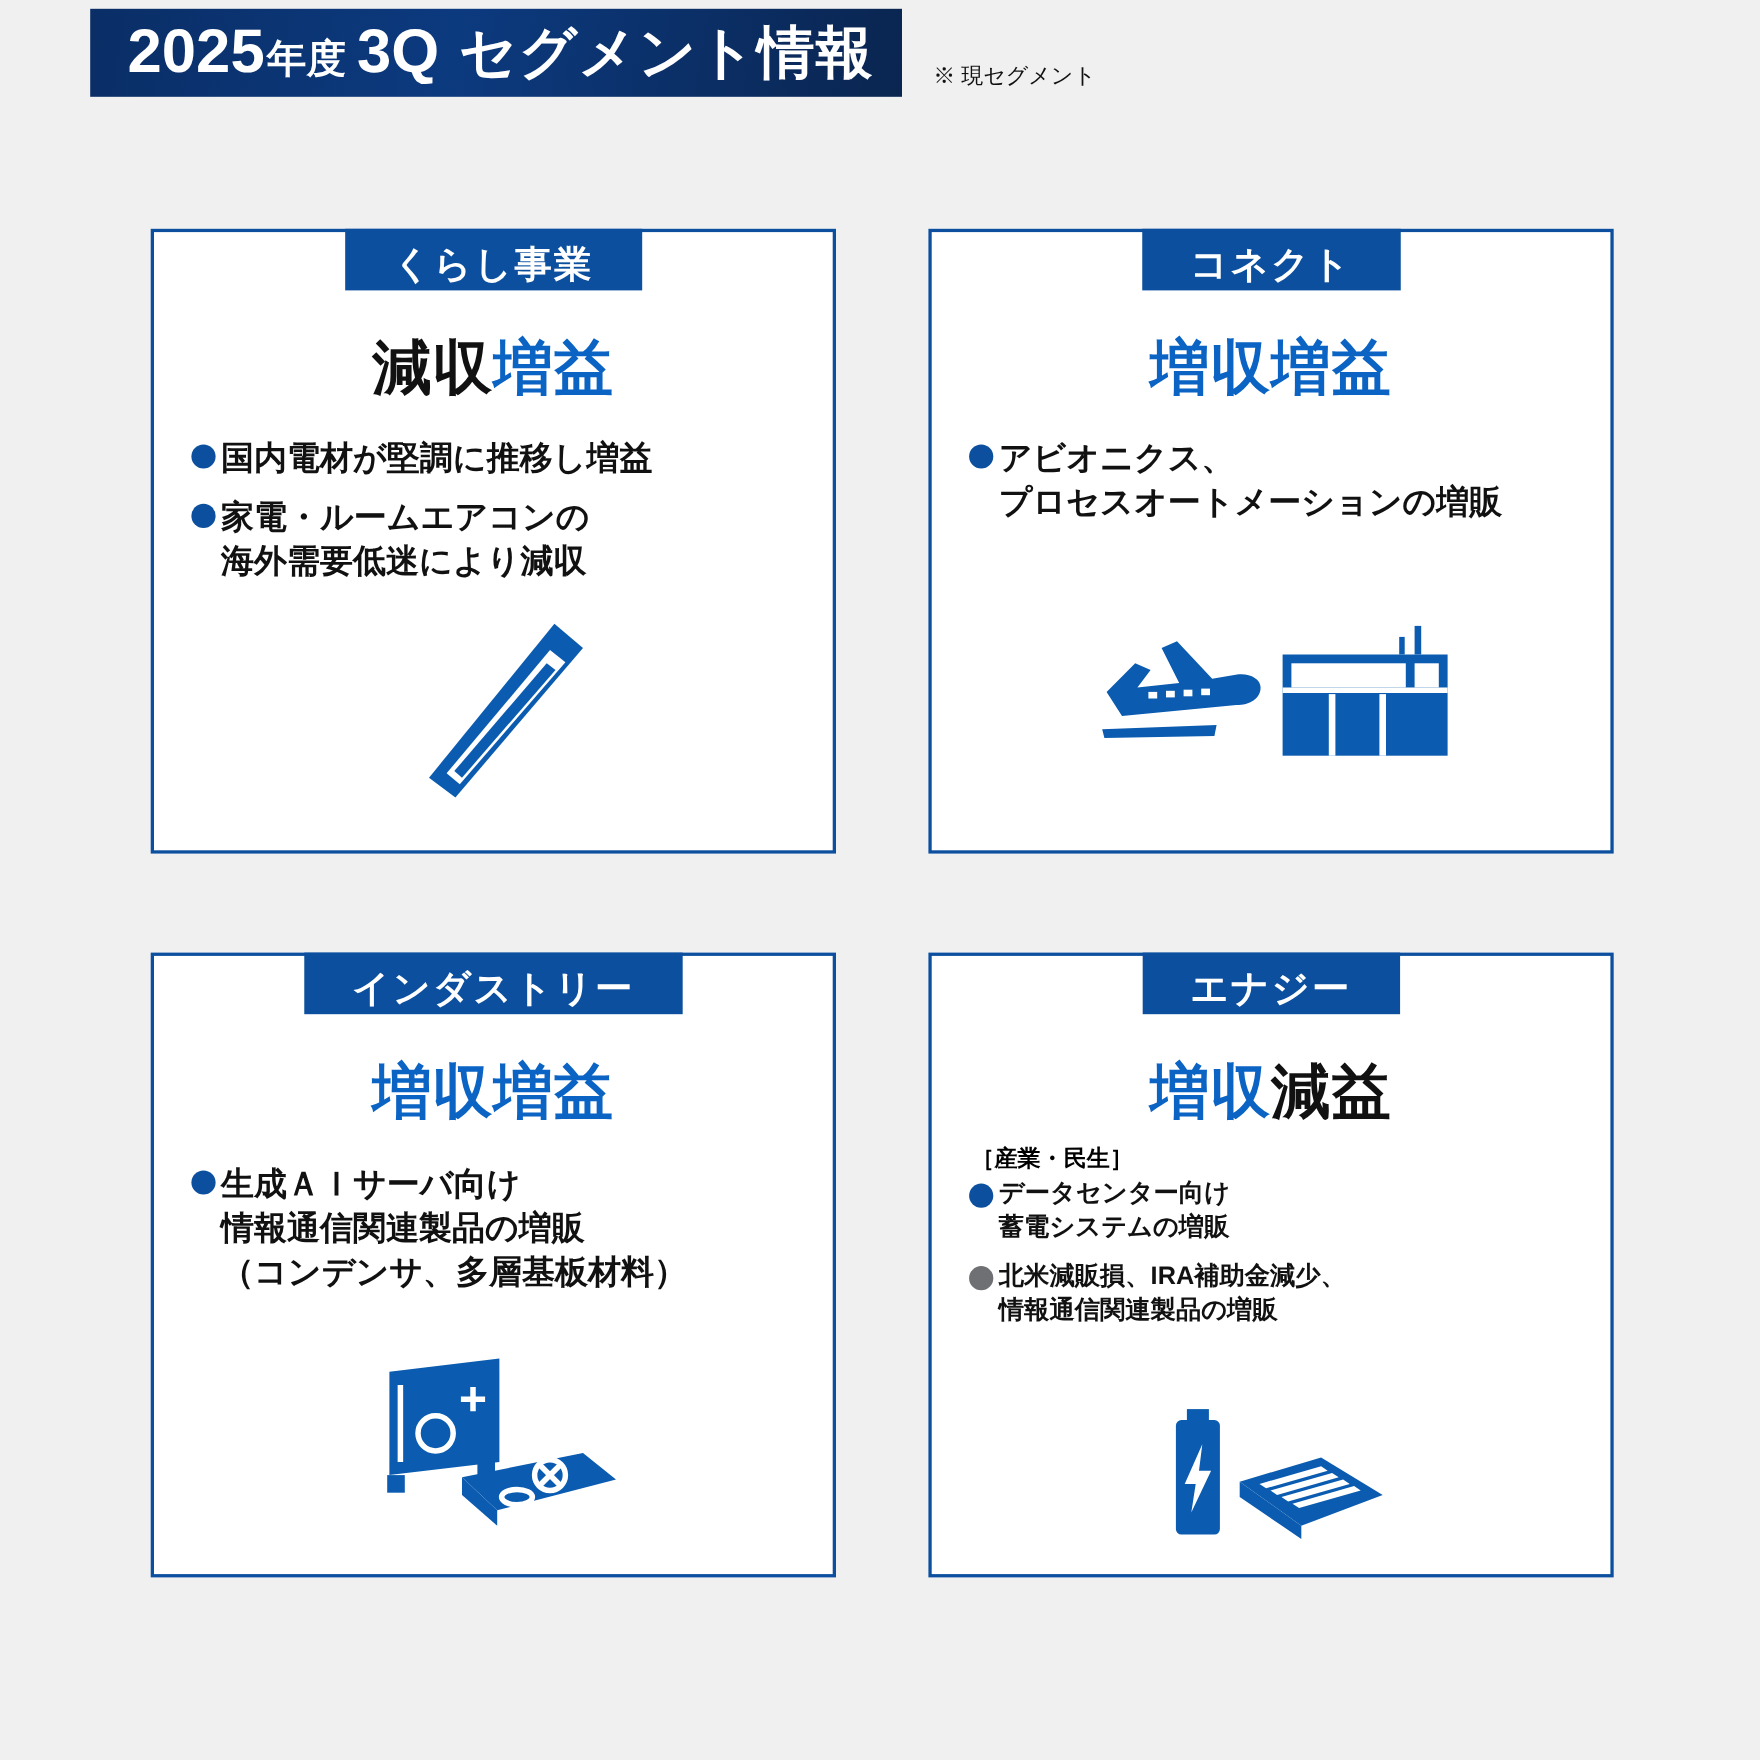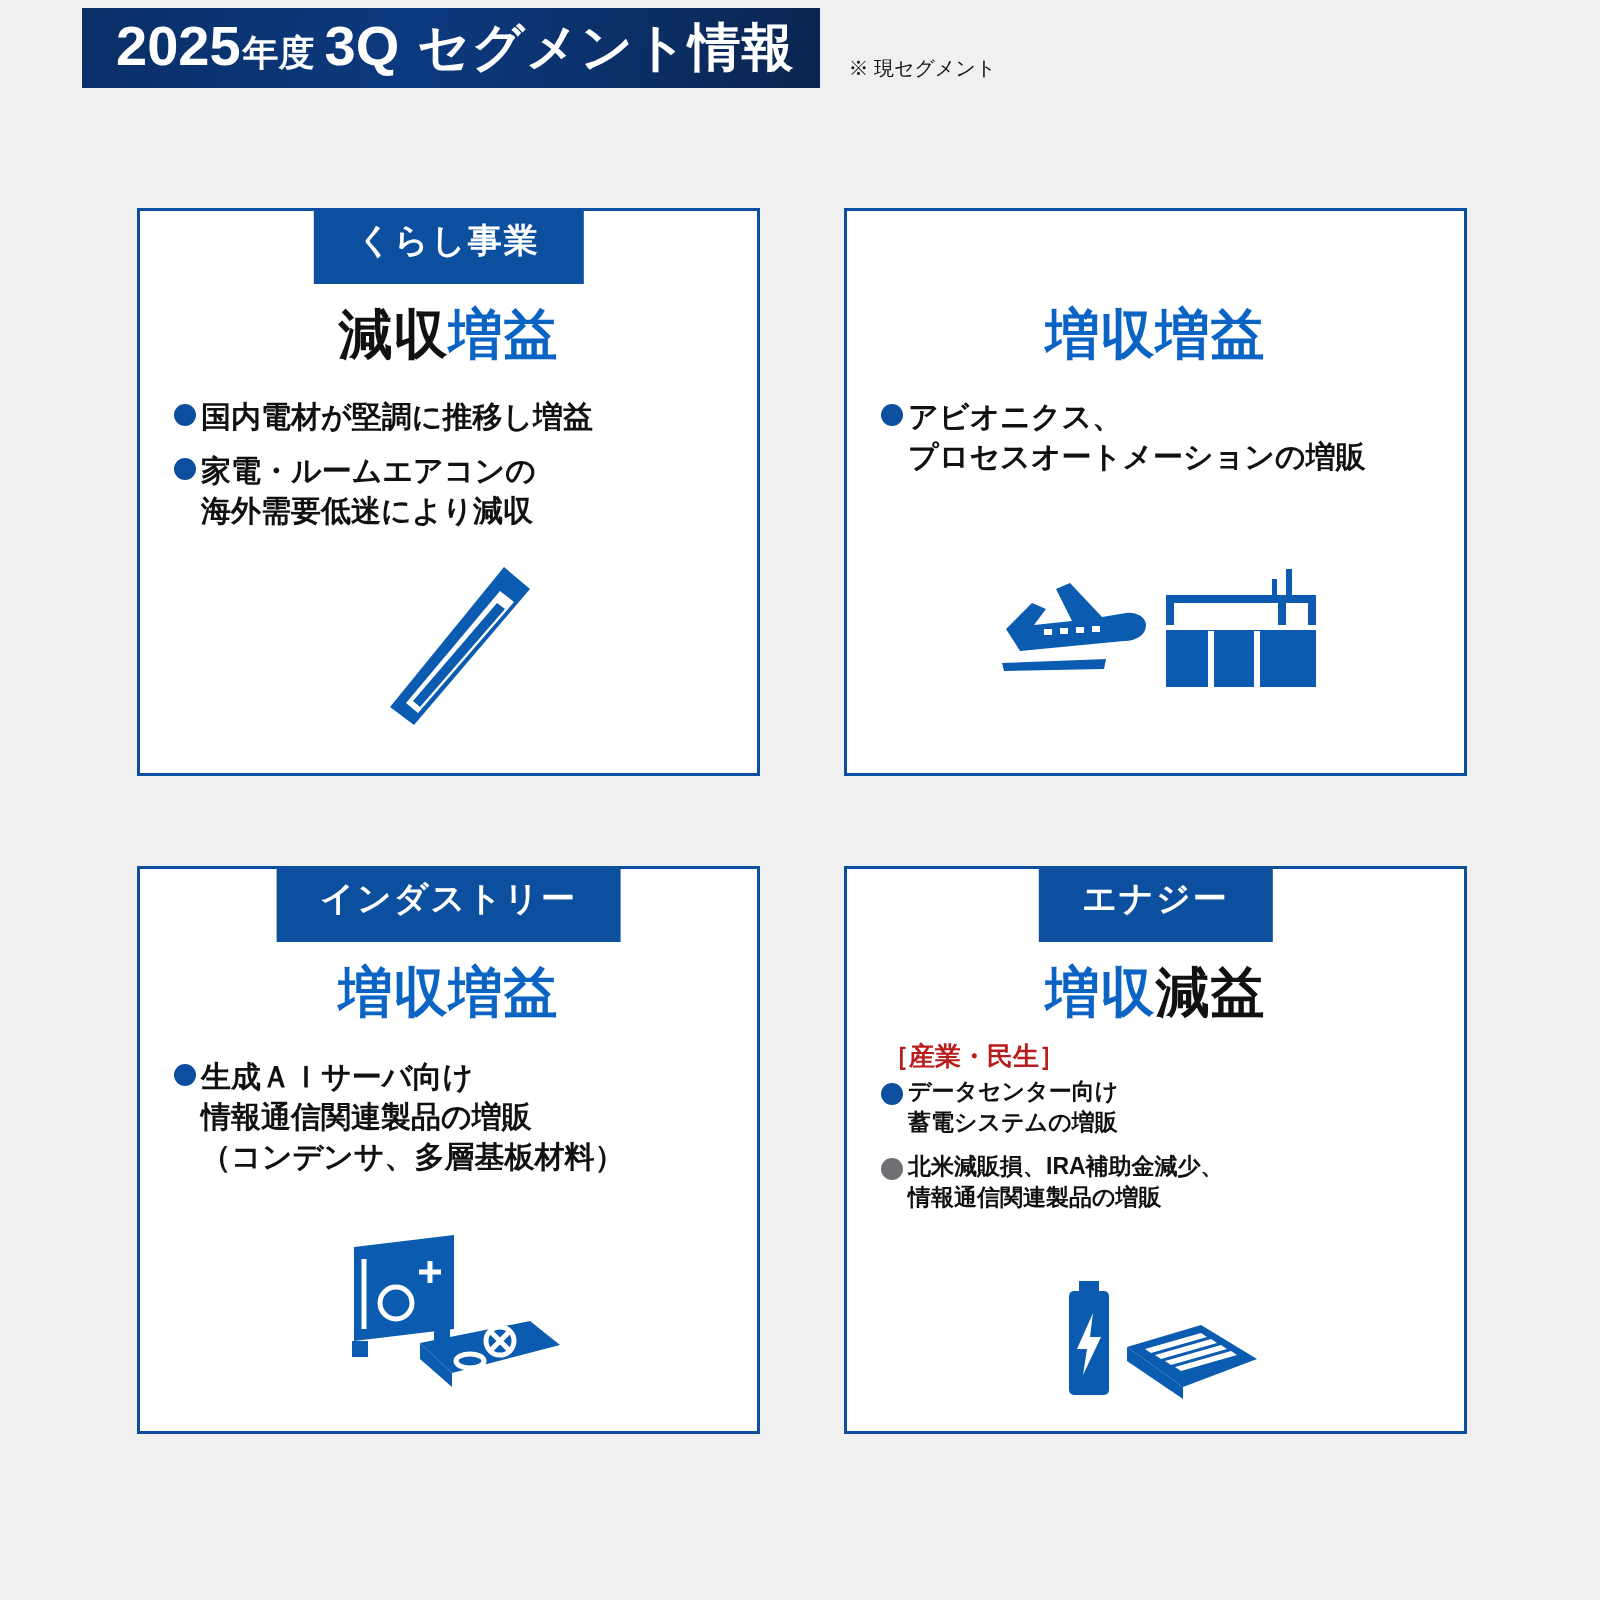--- a/index.html
+++ b/index.html
@@ -47,21 +47,21 @@
     position: relative;
     width: 623px; height: 568px;
     background: #ffffff;
     border: 3px solid #0b4f9e;
   }
   .card-header {
     position: absolute; top: -3px; left: 50%; transform: translateX(-50%);
     background: #0b4f9e; color: #fff;
     font-size: 34px; font-weight: 700;
     letter-spacing: 2px;
-    padding: 10px 44px 20px;
+    padding: 10px 44px 0;
     white-space: nowrap;
   }
   .headline {
     position: absolute; top: 88px; left: 0; width: 100%;
     text-align: center;
     font-size: 54px; font-weight: 700;
     letter-spacing: 1px;
   }
   .hl-dark { color: #111111; }
   .hl-blue { color: #0b64c4; }
@@ -79,21 +79,21 @@
     margin-top: 7px; margin-right: 5px;
   }
   .dot-blue { background: #0b4f9e; }
   .dot-gray { background: #6e7073; }
   .btext {
     font-size: 30px; font-weight: 700; color: #111;
     line-height: 1.33;
     white-space: pre-line;
   }
   .sublabel {
-    font-size: 26px; font-weight: 700; color: #b91c1c;
+    font-size: 21px; font-weight: 700; color: #000000;
     margin: 2px 0 2px 2px;
   }
 
   
   .bullets.kurashi { top: 186px; }
   .bullets.connect { top: 186px; }
   .bullets.industry { top: 188px; }
   .bullets.energy { top: 168px; }
   .bullets.energy .btext { font-size: 23px; }
 
@@ -150,20 +150,21 @@
               <path d="M146 34 L160 45 L64 156 L52 146 Z"></path>
             </g>
             <g fill="#0b5cb0">
               <path d="M143 46 L151 52 L66 150 L59 144 Z"></path>
             </g>
           </svg>
         </div>
       </div>
 
       <div class="card">
+        <div class="card-header">コネクト</div>
         <div class="headline">
           <span class="hl-blue">増収増益</span>
         </div>
         <div class="bullets connect">
           <div class="bullet">
             <span class="dot dot-blue"></span>
             <span class="btext">アビオニクス、
 プロセスオートメーションの増販</span>
           </div>
         </div>

